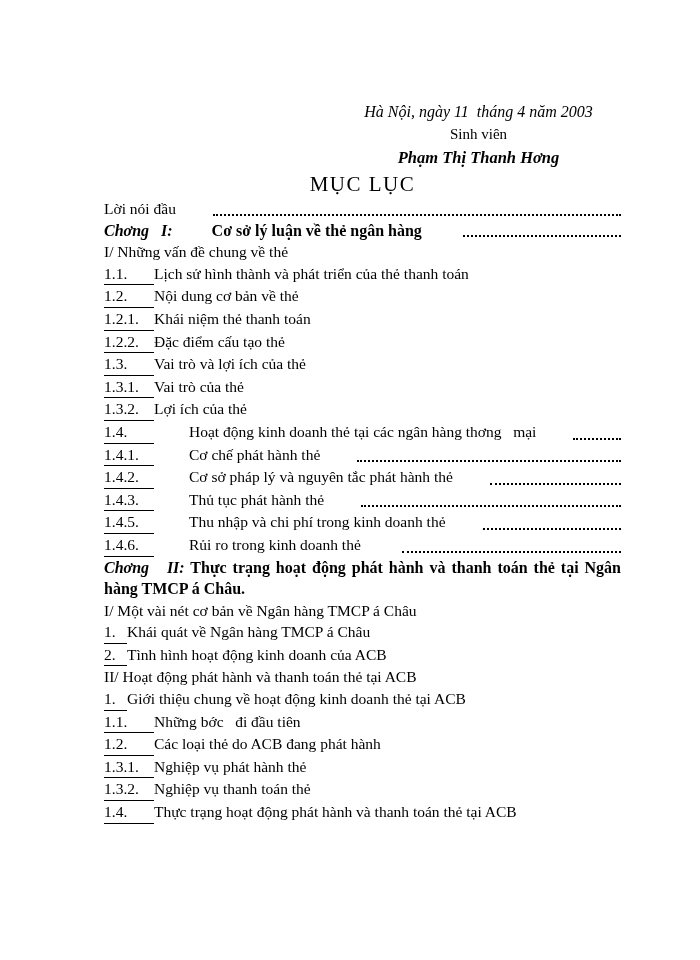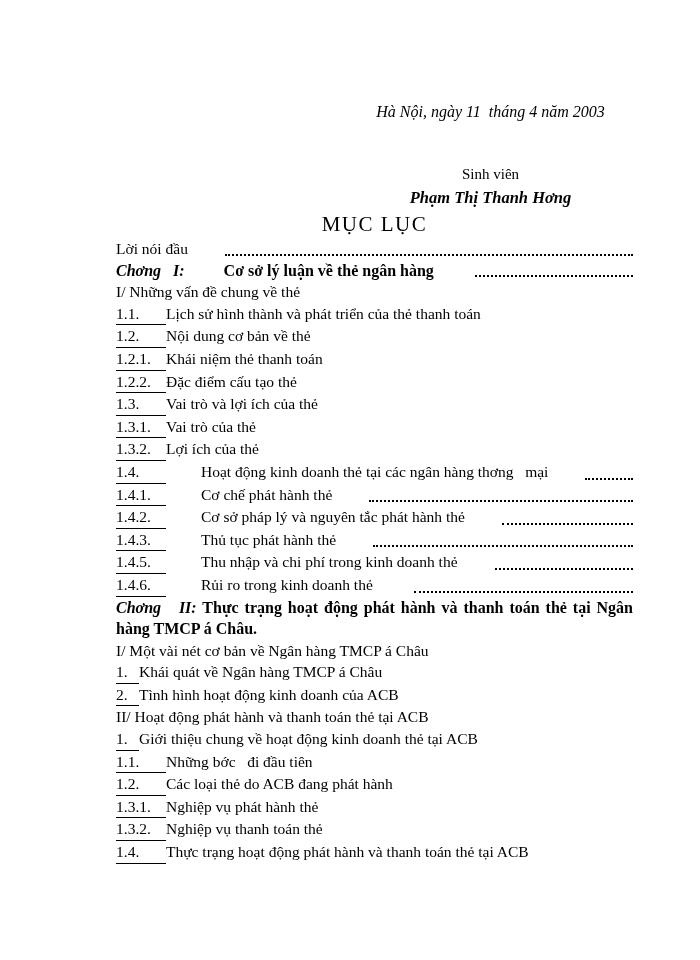--- a/index.html
+++ b/index.html
@@ -10,40 +10,39 @@
   body {
     width: 700px;
     height: 960px;
     position: relative;
     font-family: "Liberation Serif", "DejaVu Serif", serif;
     color: #000;
     overflow: hidden;
   }
   .page-content {
     position: absolute;
-    left: 116px;
+    left: 104px;
     top: 100px;
     width: 517px;
   }
   
   .sign-block {
     margin-left: auto;
     width: 285px;
     text-align: center;
   }
   .sign-block .date-line {
     font-style: italic;
     font-size: 16px;
     line-height: 23px;
     white-space: pre-wrap;
   }
   .sign-block .student-label {
     font-size: 15px;
     line-height: 23px;
-    margin-top: 40px;
   }
   .sign-block .author-name {
     font-weight: bold;
     font-style: italic;
     font-size: 16.5px;
     line-height: 23px;
   }
   
   .toc-title {
     margin: 2px 0 0 0;

